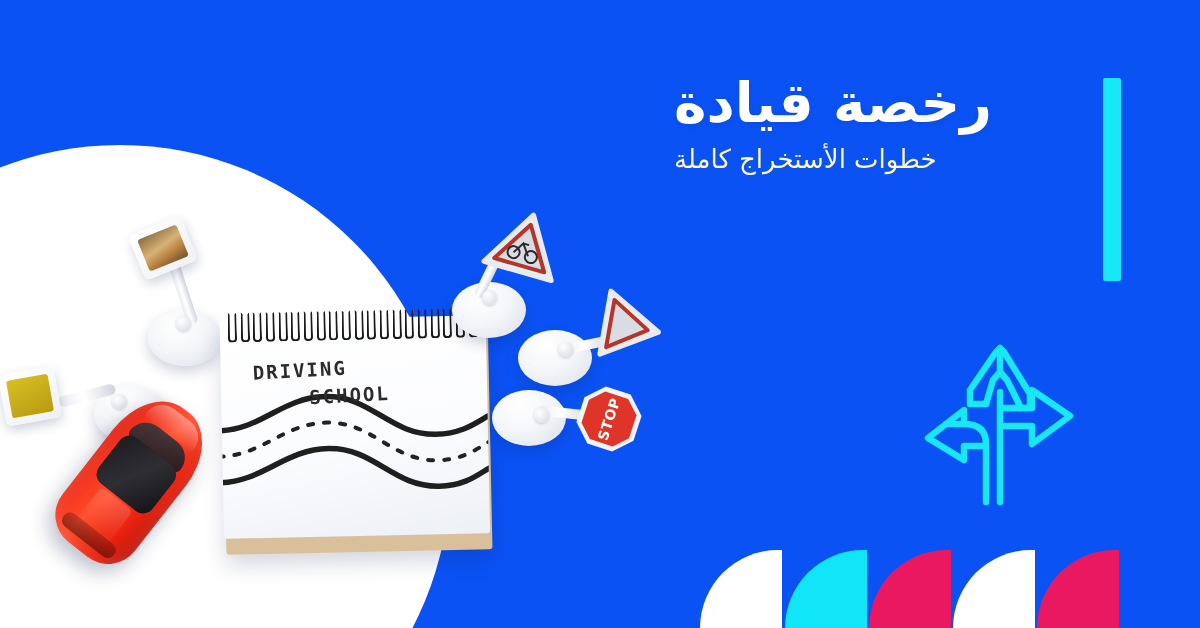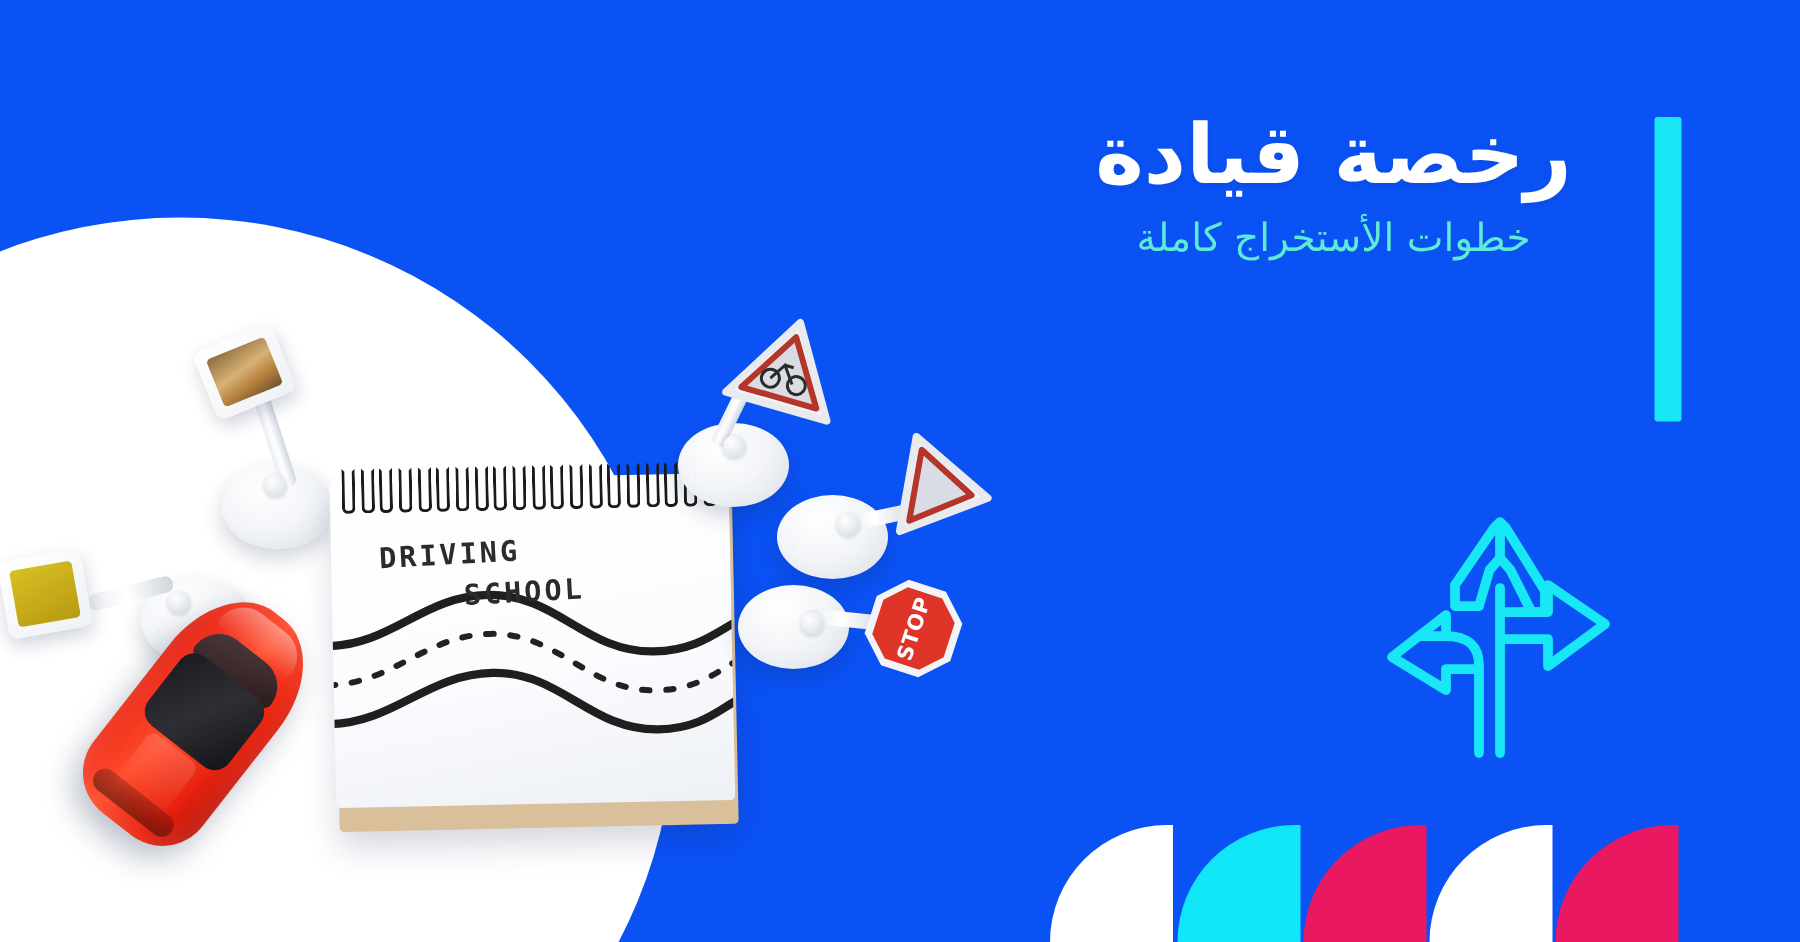--- a/index.html
+++ b/index.html
@@ -208,21 +208,21 @@
     inset: 7px;
     border-radius: 3px;
   }
 
   
   .text-block {
     position: absolute;
     right: 96px;
     top: 74px;
     width: 430px;
-    text-align: center;
+    text-align: left;
     direction: rtl;
   }
   .accent-bar {
     position: absolute;
     right: 79px;
     top: 78px;
     width: 18px;
     height: 203px;
     background: #18e8f5;
     border-radius: 2px;
@@ -232,21 +232,21 @@
     color: #ffffff;
     font-size: 55px;
     line-height: 1.06;
     font-weight: 700;
     letter-spacing: 0px;
     text-shadow: 0 2px 6px rgba(0,0,0,.08);
   }
   .title .l2 { display: block; }
   .subtitle {
     margin: 12px 0 0 0;
-    color: #5eead4;
+    color: #fef9c3;
     font-size: 26px;
     font-weight: 400;
     line-height: 1.2;
   }
 
   
   .arrow-icon {
     position: absolute;
     left: 908px;
     top: 332px;

